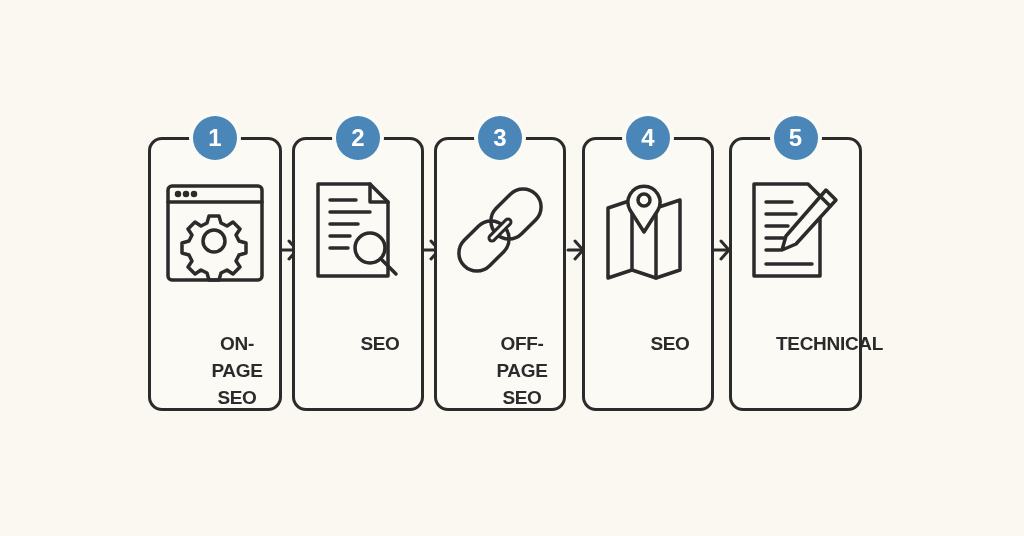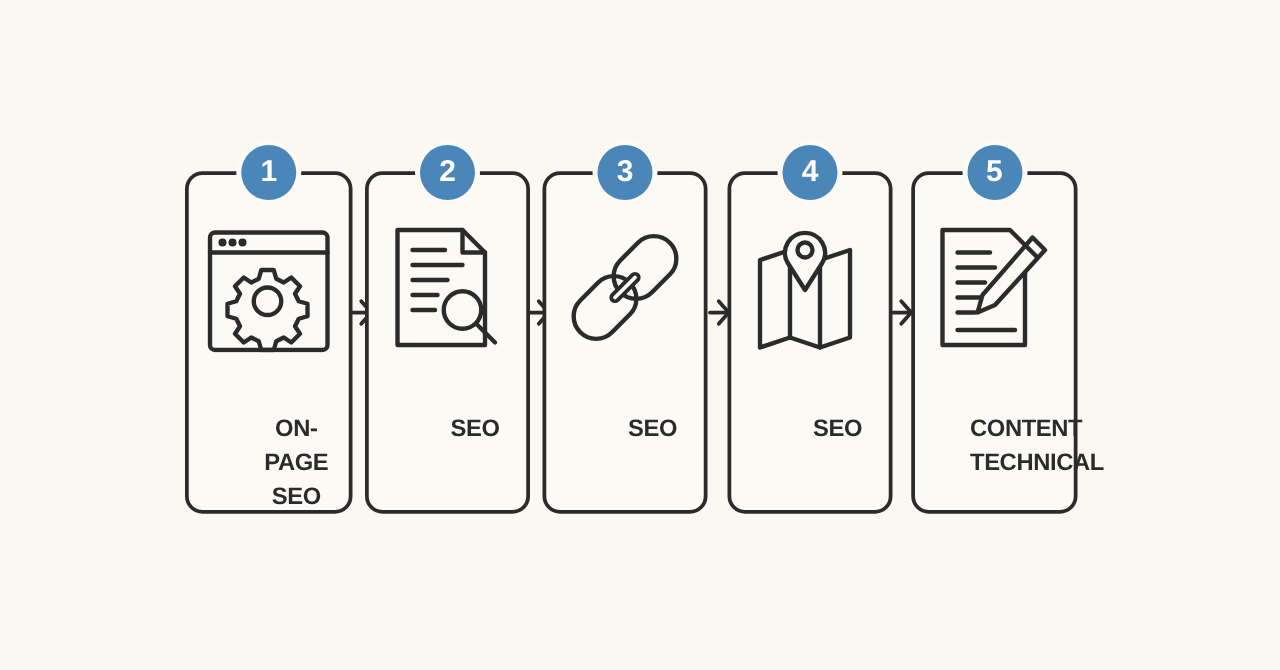--- a/index.html
+++ b/index.html
@@ -81,20 +81,21 @@
 
 <div class="card" style="left:434px;width:132px;">
   <div class="badge">3</div>
   <svg class="icon" width="100" height="100" viewBox="0 0 100 100" fill="none" stroke="#2b2b2b" stroke-width="3.5" stroke-linejoin="round" stroke-linecap="round">
     <rect x="48" y="6" width="36" height="56" rx="18" transform="rotate(45 66 34)"></rect>
     <rect x="16" y="38" width="36" height="56" rx="18" transform="rotate(45 34 66)"></rect>
     <line x1="42" y1="58" x2="58" y2="42" stroke-width="9"></line>
     <line x1="42" y1="58" x2="58" y2="42" stroke="#fcfaf5" stroke-width="3"></line>
   </svg>
   <div class="label">
+    <span>OFF-PAGE</span>
     <span>SEO</span>
   </div>
 </div>
 
 <svg class="arrow" style="left:566px" width="20" height="28" viewBox="0 0 20 28" fill="none" stroke="#2b2b2b" stroke-width="3" stroke-linecap="round" stroke-linejoin="round">
   <line x1="2" y1="14" x2="17" y2="14"></line>
     <polyline points="9,5 17,14 9,23"></polyline>
 </svg>
 
 <div class="card" style="left:582px;width:132px;">
@@ -123,16 +124,15 @@
     <line x1="18" y1="22" x2="44" y2="22"></line>
     <line x1="18" y1="34" x2="48" y2="34"></line>
     <line x1="18" y1="46" x2="40" y2="46"></line>
     <line x1="18" y1="58" x2="36" y2="58"></line>
     <line x1="18" y1="70" x2="32" y2="70"></line>
     <line x1="18" y1="84" x2="64" y2="84"></line>
     <path d="M78 10 l10 10 l-40 44 l-14 6 l4 -14 z" fill="#fcfaf5"></path>
     <line x1="72" y1="16" x2="82" y2="26"></line>
   </svg>
   <div class="label">
-    <span>CONTENT</span>
     <span>TECHNICAL</span>
   </div>
 </div>
 
 </body></html>

